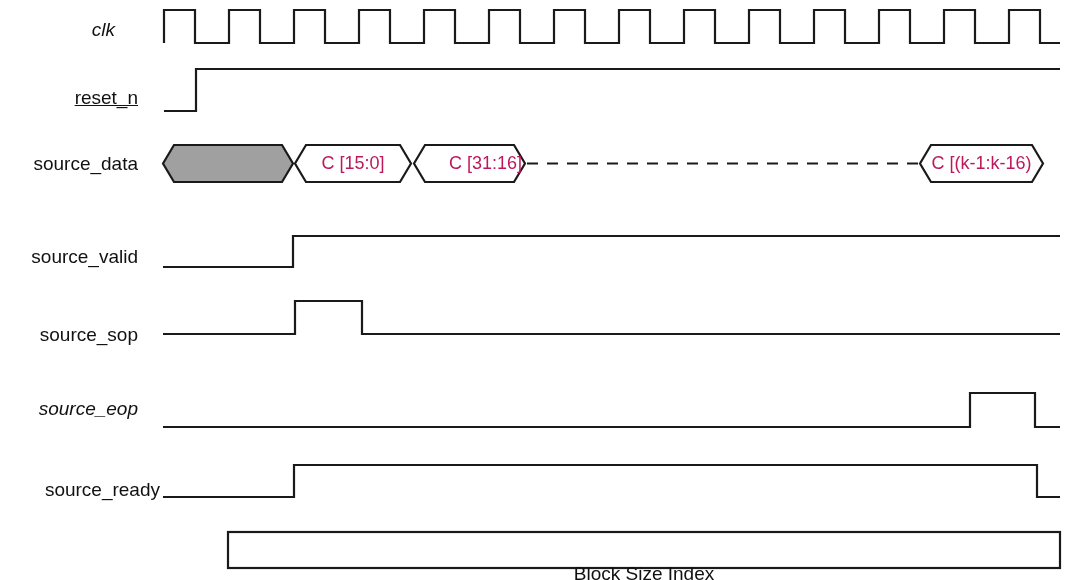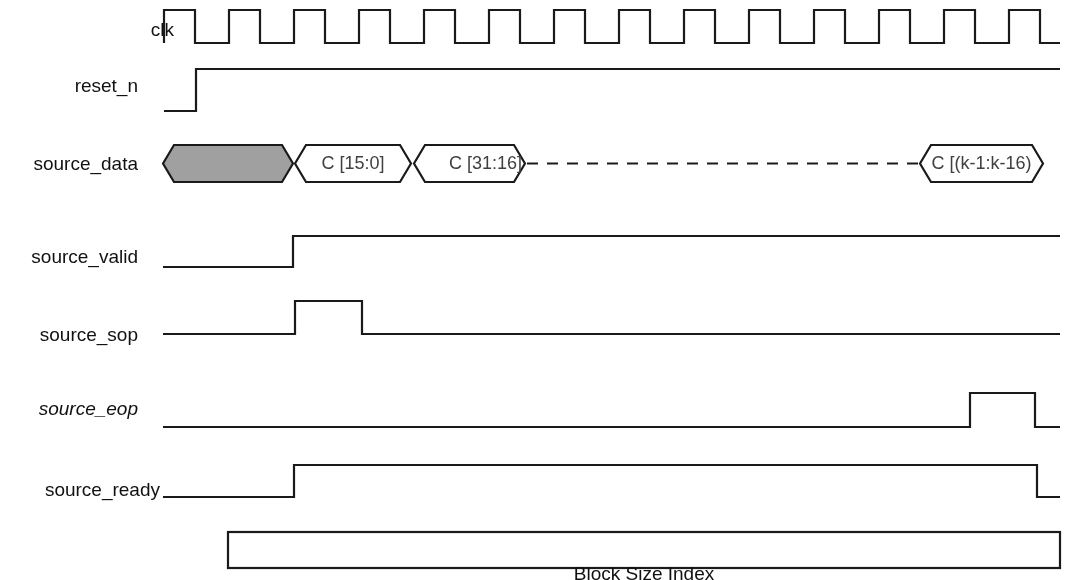--- a/index.html
+++ b/index.html
@@ -28,21 +28,21 @@
     position: absolute;
     left: 0;
     top: 0;
     width: 1070px;
     height: 580px;
     pointer-events: none;
   }
   .bus-text {
     position: absolute;
     text-align: center;
-    color: #404040;
+    color: #be185d;
     font-size: 18px;
     white-space: nowrap;
     line-height: 1;
     font-family: "Liberation Sans", sans-serif;
   }
   .blk-text {
     position: absolute;
     text-align: center;
     color: #111111;
     font-size: 19px;
@@ -50,22 +50,22 @@
     line-height: 1;
     font-family: "Liberation Sans", sans-serif;
     margin-top: 24px;
   }
 </style>
 </head>
 <body>
 
 <div id="root">
 
-  <div class="sig-label" style="right:896px; top:20px;">clk</div>
-  <div class="sig-label" style="right:932px; top:76px;">reset_n</div>
+  <div class="sig-label" style="right:955px; top:20px;font-style:italic;">clk</div>
+  <div class="sig-label" style="right:932px; top:88px;text-decoration:underline;">reset_n</div>
   <div class="sig-label" style="right:932px; top:154px;">source_data</div>
   <div class="sig-label" style="right:932px; top:247px;">source_valid</div>
   <div class="sig-label" style="right:932px; top:325px;">source_sop</div>
   <div class="sig-label" style="right:932px; top:399px;font-style:italic;">source_eop</div>
   <div class="sig-label" style="right:910px; top:480px;">source_ready</div>
 
   <svg class="wave-svg" id="waves" viewBox="0 0 1070 580">
       <path d="M 164 43 L 164 10 L 195 10 L 195 43 L 229 43 L 229 10 L 260 10 L 260 43 L 294 43 L 294 10 L 325 10 L 325 43 L 359 43 L 359 10 L 390 10 L 390 43 L 424 43 L 424 10 L 455 10 L 455 43 L 489 43 L 489 10 L 520 10 L 520 43 L 554 43 L 554 10 L 585 10 L 585 43 L 619 43 L 619 10 L 650 10 L 650 43 L 684 43 L 684 10 L 715 10 L 715 43 L 749 43 L 749 10 L 780 10 L 780 43 L 814 43 L 814 10 L 845 10 L 845 43 L 879 43 L 879 10 L 910 10 L 910 43 L 944 43 L 944 10 L 975 10 L 975 43 L 1009 43 L 1009 10 L 1040 10 L 1040 43 L 1060 43" fill="none" stroke="#1a1a1a" stroke-width="2.2" stroke-linecap="butt" stroke-linejoin="miter"></path>
       <path d="M 164 111 L 196 111 L 196 69 L 1060 69" fill="none" stroke="#1a1a1a" stroke-width="2.2" stroke-linecap="butt" stroke-linejoin="miter"></path>
       <path d="M 163 163.5 L 174 145 L 282 145 L 293 163.5 L 282 182 L 174 182 Z" fill="#a0a0a0" stroke="#1a1a1a" stroke-width="2.2" stroke-linecap="butt" stroke-linejoin="miter"></path>

